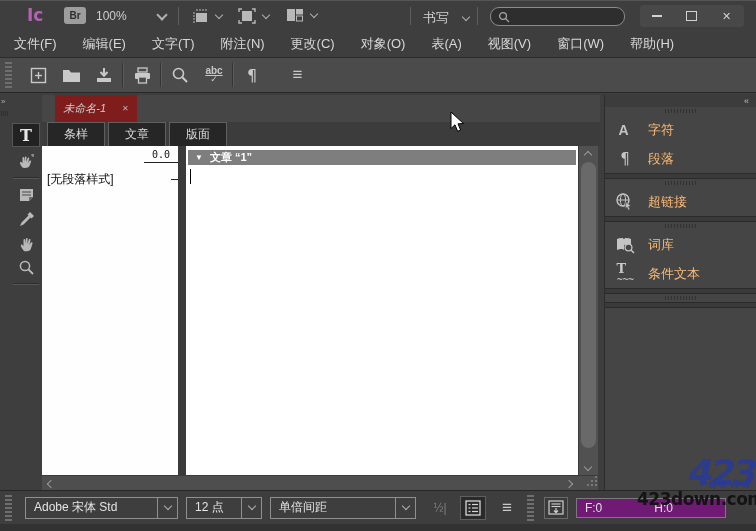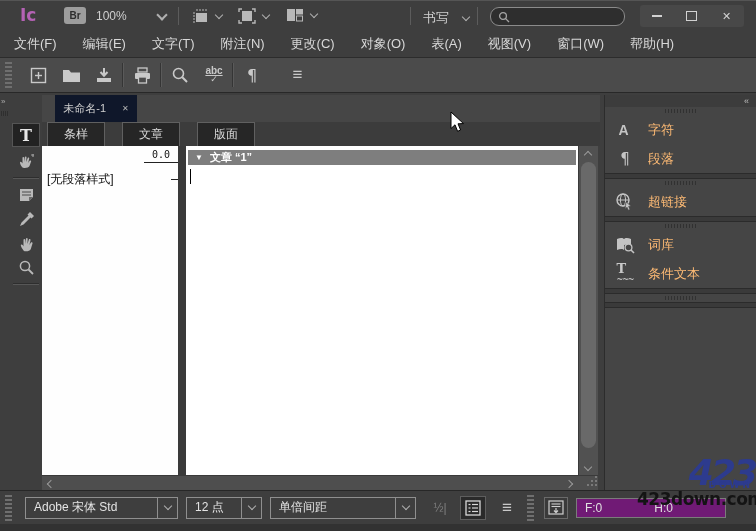--- a/index.html
+++ b/index.html
@@ -10,21 +10,21 @@
     color:#d6d6d6;-webkit-font-smoothing:antialiased;
   }
   .abs{position:absolute;}
   .chev{display:inline-block;width:6px;height:6px;border-right:2px solid #b0b0b0;border-bottom:2px solid #b0b0b0;transform:rotate(45deg);margin-top:-3px;}
   .chev-sm{width:5px;height:5px;border-width:1.5px;}
   .vsep{width:1px;height:18px;background:#5c5c5c;}
   svg{display:block;}
 
   
   #titlebar{top:0;left:0;width:756px;height:30px;background:#3e3e3e;border-top:1px solid #555;box-sizing:border-box;}
-  #logo{left:20px;top:4px;font-size:17px;font-weight:bold;color:#b562b5;font-family:"DejaVu Sans",sans-serif;letter-spacing:0px;}
+  #logo{left:27px;top:4px;font-size:17px;font-weight:bold;color:#b562b5;font-family:"DejaVu Sans",sans-serif;letter-spacing:0px;}
   #br-btn{left:64px;top:6px;width:22px;height:17px;background:#9d9d9d;border:none;border-radius:3px;color:#2d2d2d;font-size:10px;font-weight:bold;display:flex;align-items:center;justify-content:center;cursor:default;font-family:"Liberation Sans",sans-serif;}
   #zoom-dd{left:96px;top:8px;width:70px;color:#cfcfcf;font-size:12px;display:flex;align-items:center;justify-content:space-between;}
   .tsep1{left:178px;top:6px;}
   .tbico{display:flex;align-items:center;gap:7px;}
   #ico-viewopt{left:190px;top:7px;}
   #ico-screenmode{left:238px;top:7px;}
   #ico-arrange{left:286px;top:7px;}
   .tsep2{left:410px;top:6px;}
   #workspace{left:423px;top:8px;width:46px;color:#d0d0d0;font-size:13px;display:flex;align-items:center;gap:14px;}
   .tsep3{left:477px;top:6px;}
@@ -56,23 +56,23 @@
   #leftstrip-grip{left:1px;top:16px;width:8px;height:5px;background:repeating-linear-gradient(to right,#2f2f2f 0 1px,transparent 1px 2px);}
   #toolcol{left:10px;top:2px;width:32px;height:395px;}
   .tool{left:2px;width:28px;height:24px;display:flex;align-items:center;justify-content:center;color:#b9b9b9;}
   .tool.active{background:#222;border:1px solid #555;box-sizing:border-box;}
   .toolsep{left:3px;width:26px;height:1px;background:#2e2e2e;border-bottom:1px solid #575757;}
   .typeT{font-family:"DejaVu Serif","Liberation Serif",serif;font-weight:bold;font-size:16px;color:#e8e8e8;}
 
   
   #docarea{left:42px;top:2px;width:558px;height:395px;}
   #tabstrip{left:0;top:0;width:558px;height:27px;background:#464646;}
-  #doctab{left:13px;top:0;width:82px;height:27px;background:#0f172a;display:flex;align-items:center;justify-content:center;gap:16px;font-size:11px;color:#cfcfcf;}
+  #doctab{left:13px;top:0;width:82px;height:27px;background:#7f1d1d;display:flex;align-items:center;justify-content:center;gap:16px;font-size:11px;color:#cfcfcf;font-style:italic;}
   #doctab .close{font-size:8px;color:#b5b5b5;}
-  #viewtabs{left:0;top:27px;width:558px;height:24px;background:#3c3c3c;display:flex;gap:17px;padding-left:5px;box-sizing:border-box;}
+  #viewtabs{left:0;top:27px;width:558px;height:24px;background:#3c3c3c;display:flex;gap:3px;padding-left:5px;box-sizing:border-box;}
   .viewtab{width:58px;height:24px;background:#262626;border:1px solid #606060;border-bottom:none;box-sizing:border-box;color:#dadada;font-size:12px;display:flex;align-items:center;justify-content:center;}
   #infocol{left:0;top:51px;width:136px;height:329px;background:#fefefe;}
   #info-num{right:8px;top:3px;color:#111;font-size:10px;font-family:"DejaVu Sans Mono","Liberation Mono",monospace;}
   #info-numline{right:0;top:16px;width:34px;height:1px;background:#222;}
   #info-style{left:5px;top:25px;color:#111;font-size:12px;white-space:nowrap;}
   #info-dash{right:0;top:33px;width:7px;height:1px;background:#222;}
   #divider{left:136px;top:51px;width:8px;height:329px;background:#3a3a3a;}
   #story{left:144px;top:51px;width:392px;height:329px;background:#fff;}
   #storyhdr{left:2px;top:4px;width:388px;height:15px;background:#7e7e7e;color:#fff;display:flex;align-items:center;gap:7px;padding-left:7px;box-sizing:border-box;font-size:11px;font-weight:bold;}
   #storyhdr .tri{font-size:8px;}

